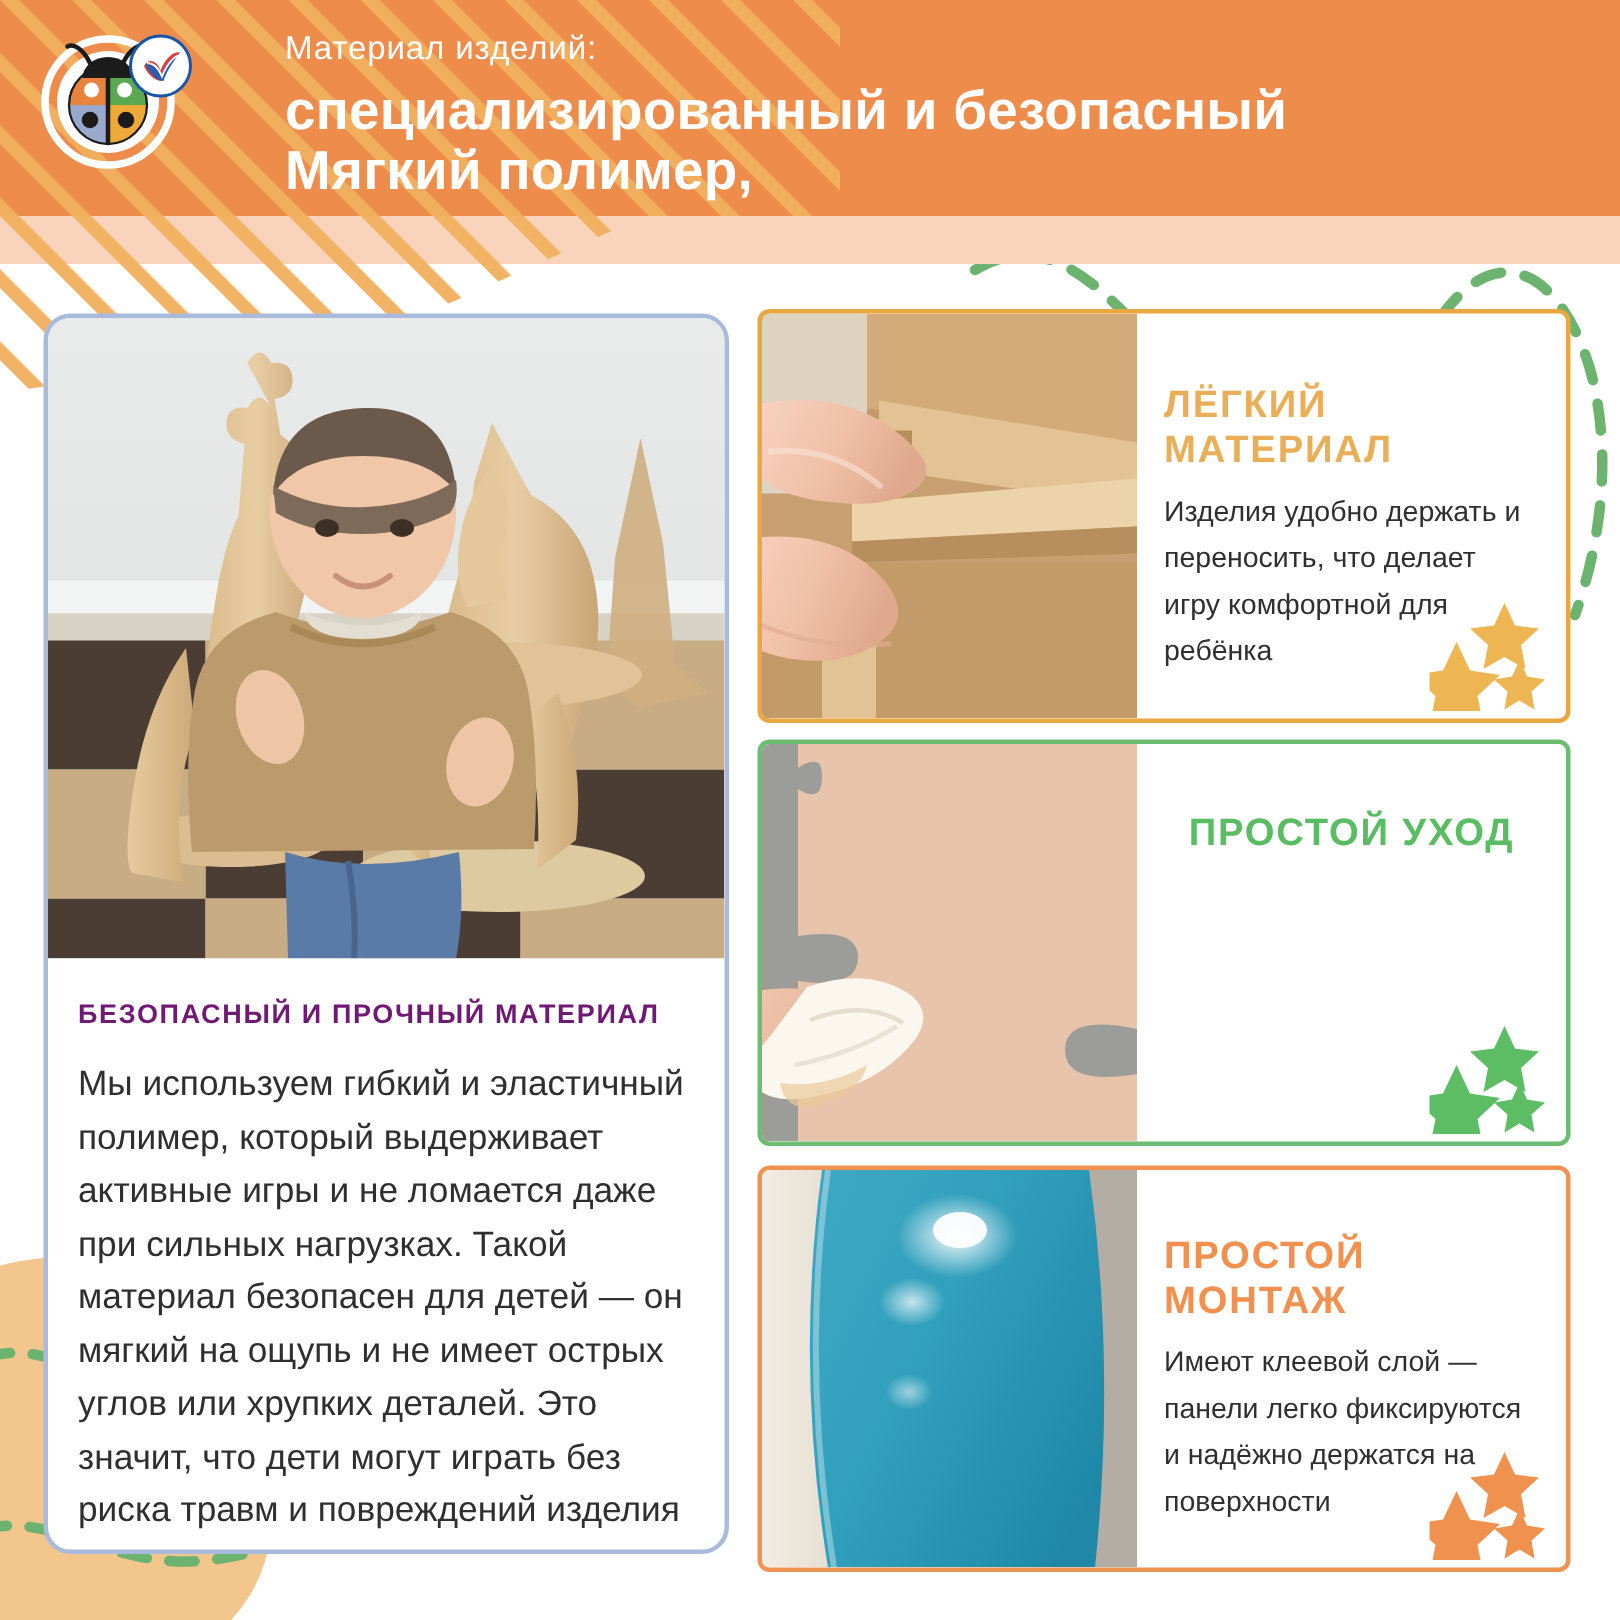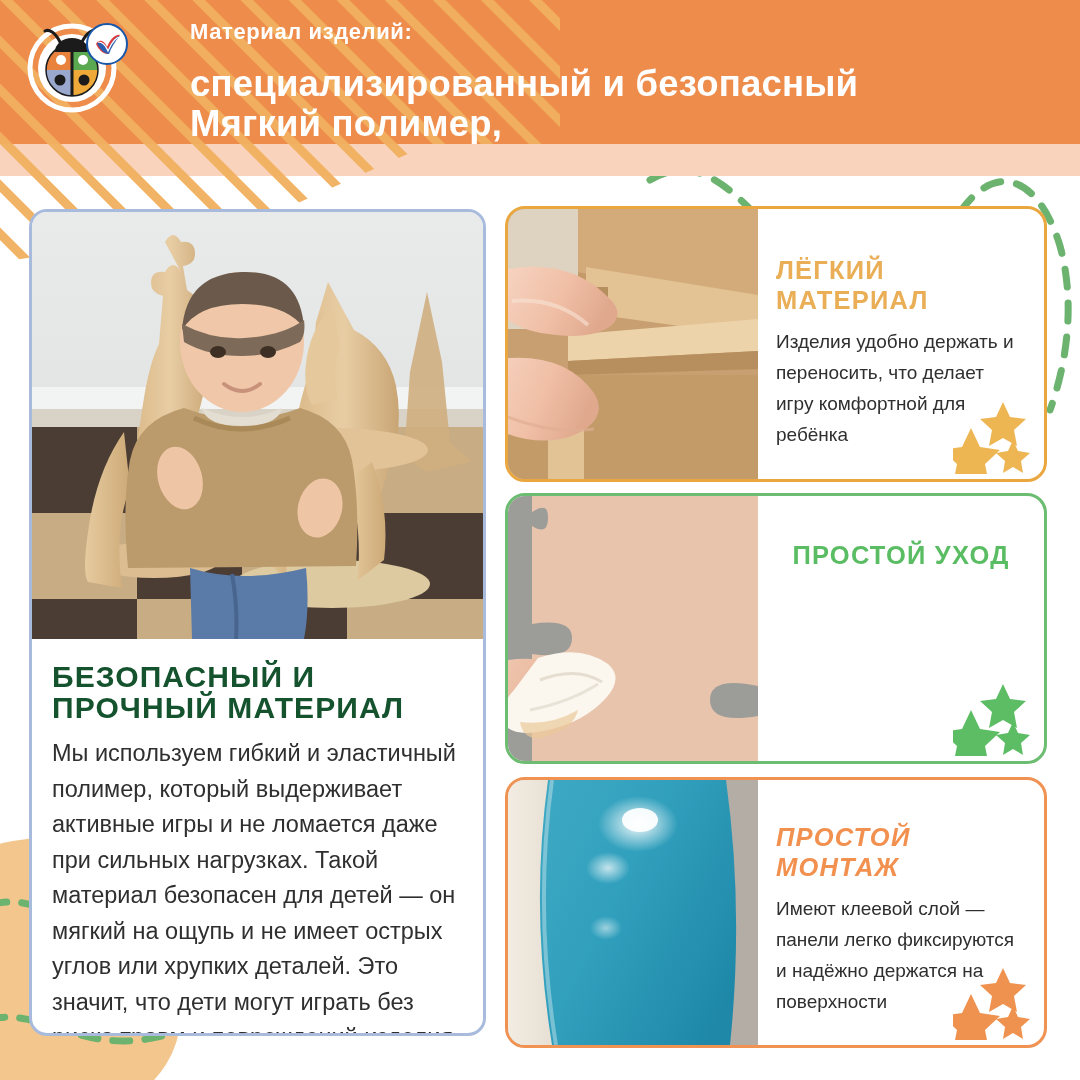--- a/index.html
+++ b/index.html
@@ -35,66 +35,66 @@
   .stripes-svg{ position:absolute; left:0; top:0; }
 
   .logo{
     position:absolute; left:27px; top:14px; width:102px; height:102px; z-index:6;
   }
 
   .header-texts{
     position:absolute; left:190px; top:18px; width:880px; z-index:6;
   }
   .kicker{
-    font-size:22px; color:#ffffff; letter-spacing:.6px; font-weight:700;
-    line-height:28px; margin-bottom:18px;
+    font-size:22px; color:#ffffff; letter-spacing:.6px; font-weight:400;
+    line-height:28px; margin-bottom:8px;
   }
   .headline{
     font-size:36.5px; font-weight:700; color:#ffffff; line-height:40px;
     letter-spacing:.2px;
   }
 
   
   .card-left{
     position:absolute; left:29px; top:209px; width:457px; height:827px;
     background:#ffffff; border:3px solid #a9bbdd; border-radius:18px;
     overflow:hidden; z-index:4;
   }
   .card-left-photo{ position:relative; width:100%; height:427px; overflow:hidden; }
   .card-left-body{ padding:22px 22px 14px 20px; }
   .card-left-title{
-    font-size:30px; font-weight:700; color:#14532d; letter-spacing:1.1px;
+    font-size:18px; font-weight:700; color:#701a75; letter-spacing:1.1px;
     line-height:31px; text-transform:uppercase; margin-bottom:13px;
   }
   .card-left-text{
     font-size:23.5px; color:#2f2f2f; line-height:35.5px;
   }
 
   
   .card-r{
     position:absolute; left:505px; width:542px;
-    background:#ffffff; border-radius:20px; border:3px solid #e8a33c;
+    background:#ffffff; border-radius:8px; border:3px solid #e8a33c;
     overflow:hidden; display:flex; z-index:4;
   }
   #card-light{ top:206px; height:276px; border-color:#eba73f; }
   #card-care { top:493px; height:271px; border-color:#6cbd72;text-align:center; }
   #card-mount{ top:777px; height:271px; border-color:#ef9252; }
 
   .card-r-photo{ width:250px; height:100%; position:relative; overflow:hidden; flex:0 0 250px; }
   .card-r-body{ flex:1; padding:46px 18px 10px 18px; position:relative; }
   #card-care .card-r-body { padding-top:44px; }
   #card-mount .card-r-body{ padding-top:42px; }
 
   .card-r-title{
     font-size:25.5px; font-weight:700; letter-spacing:1.2px;
     text-transform:uppercase; line-height:30px; margin-bottom:11px;
   }
   .t-orange{ color:#e9ae56; }
   .t-green { color:#5bbd63; }
-  .t-coral { color:#f2914f;font-style:italic; }
+  .t-coral { color:#f2914f; }
   .card-r-text{ font-size:19px; color:#2f2f2f; line-height:31px; }
 
   .stars{ position:absolute; right:7px; bottom:5px; }
 
   
   .ph{ position:absolute; inset:0; }
 </style>
 </head>
 <body>
 

